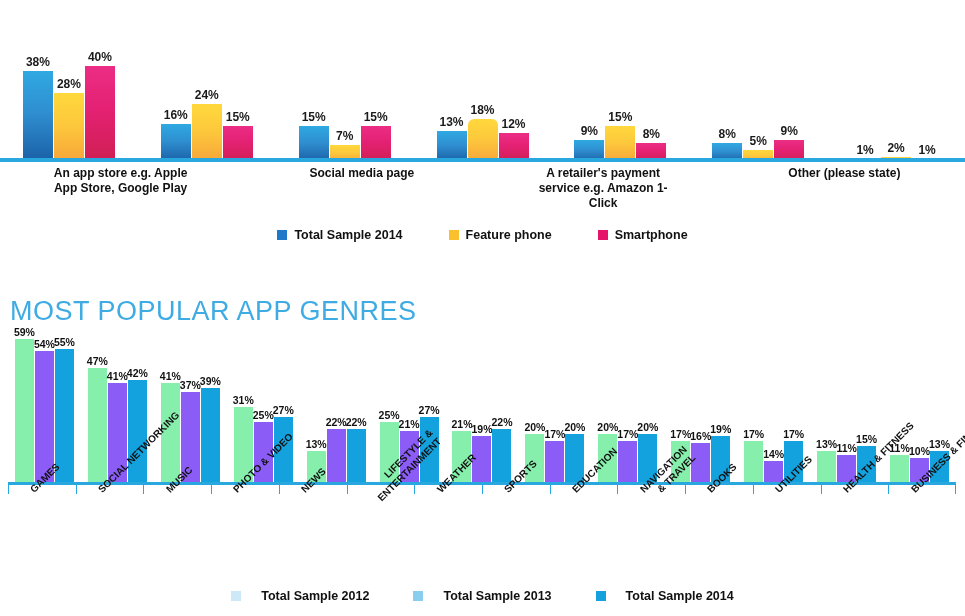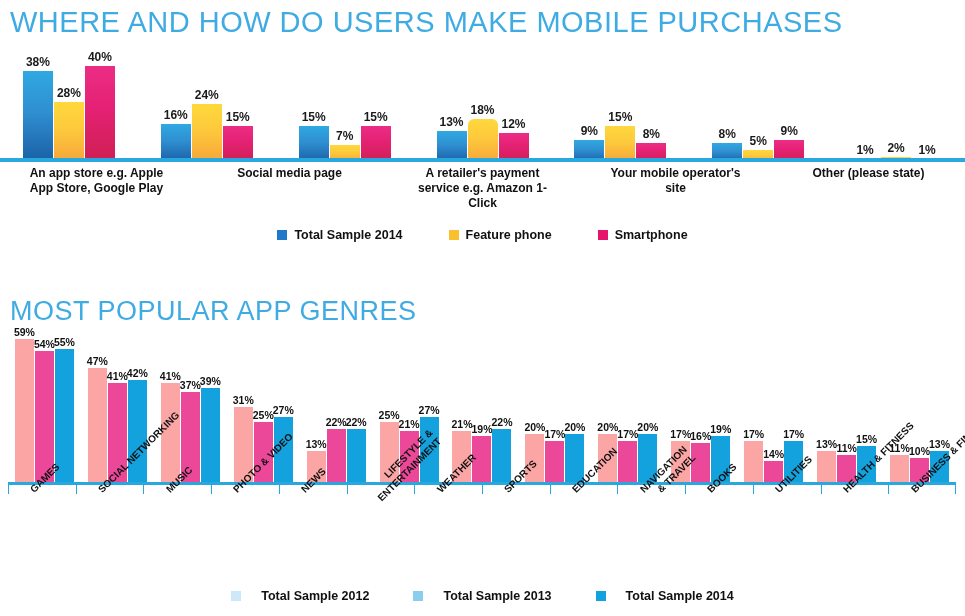--- a/index.html
+++ b/index.html
@@ -47,22 +47,22 @@
   .sw{width:10px;height:10px;display:inline-block;}
   .sw.blue{background:#1f78c8;}
   .sw.yellow{background:#fbc02d;}
   .sw.pink{background:#e5136a;}
   #axis2{position:absolute;left:8px;top:482px;width:948px;height:3px;background:#29a8e0;}
   #groups2{position:absolute;left:8px;top:332px;width:948px;height:150px;display:flex;}
   .g2{flex:1 1 0;position:relative;height:150px;}
   .g2 .bars{position:absolute;bottom:0;left:0;right:0;height:150px;display:flex;
             justify-content:center;align-items:flex-end;gap:1px;}
   .bar2{width:19px;position:relative;}
-  .bar2.c12{background:#fca5a5;}
-  .bar2.c13{background:#ec4899;}
+  .bar2.c12{background:#86efac;}
+  .bar2.c13{background:#8b5cf6;}
   .bar2.c14{background:#14a2de;}
   .bar2 .vlabel{
     position:absolute;left:50%;transform:translateX(-50%);
     bottom:100%;margin-bottom:1px;
     font-size:10.5px;font-weight:bold;color:#111;white-space:nowrap;
   }
   
   #ticks2{position:absolute;left:8px;top:485px;width:948px;height:9px;}
   .tick{position:absolute;top:0;width:1px;height:9px;background:#29a8e0;}
 
@@ -85,29 +85,28 @@
   .sw2{width:10px;height:10px;display:inline-block;}
   .sw2.c12{background:#cde8f8;}
   .sw2.c13{background:#89ceee;}
   .sw2.c14{background:#14a2de;}
 </style>
 </head>
 <body>
 
 <div class="page">
 
-  <div id="title1" class="section-title">WHERE AND HOW DO USERS MAKE MOBILE PURCHASES</div>
 
   <div id="groups1">
       <div class="g1">
         <div class="bars">
           <div class="bar1 blue" style="height: 91.2px;">
             <span class="vlabel">38%</span>
           </div>
-          <div class="bar1 yellow" style="height: 60px;">
+          <div class="bar1 yellow" style="height: 69px;">
             <span class="vlabel">28%</span>
           </div>
           <div class="bar1 pink" style="height: 96px;">
             <span class="vlabel">40%</span>
           </div>
         </div>
       </div>
       <div class="g1">
         <div class="bars">
           <div class="bar1 blue" style="height: 38.4px;">
@@ -193,24 +192,20 @@
         <span style="display: block;">An app store e.g. Apple</span>
         <span style="display: block;">App Store, Google Play</span>
       </div>
       <div class="cap1">
         <span style="display: block;">Social media page</span>
       </div>
       <div class="cap1">
         <span style="display: block;">A retailer's payment</span>
         <span style="display: block;">service e.g. Amazon 1-</span>
         <span style="display: block;">Click</span>
-      </div>
-      <div class="cap1">
-        <span style="display: block;">Your mobile operator's</span>
-        <span style="display: block;">site</span>
       </div>
       <div class="cap1">
         <span style="display: block;">Other (please state)</span>
       </div>
     </div>
 
   <div id="legend1">
       <div class="lg-item">
         <span class="sw blue"></span>
         <span>Total Sample 2014</span>

